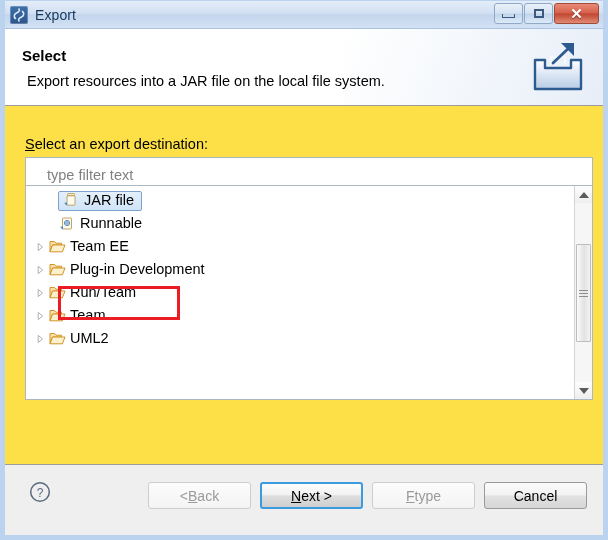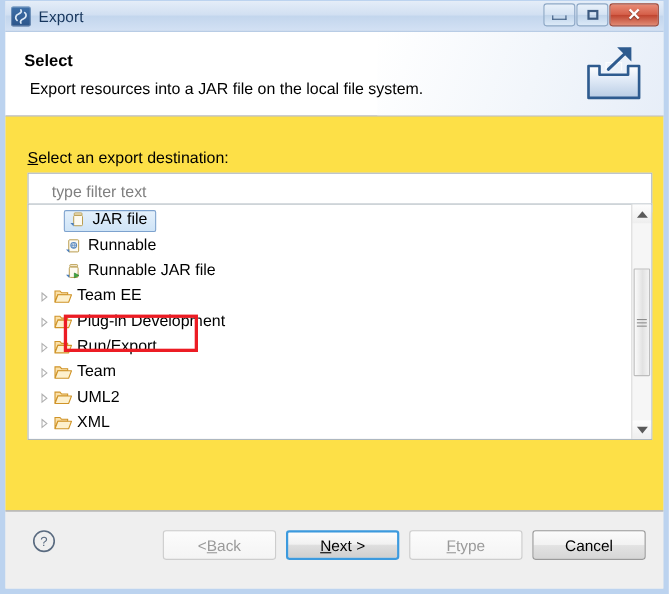--- a/index.html
+++ b/index.html
@@ -356,32 +356,20 @@
               <svg width="16" height="16" viewBox="0 0 16 16">
                 <rect x="3.5" y="2" width="9" height="11" rx="0.8" fill="#fdfaf0" stroke="#b99c4e" stroke-width="0.9"></rect>
                 <circle cx="8" cy="7" r="2.6" fill="none" stroke="#5a8ac0" stroke-width="1"></circle>
                 <path d="M5.4 7 h5.2 M8 4.4 c1.3 1.5 1.3 3.7 0 5.2 c-1.3 -1.5 -1.3 -3.7 0 -5.2" fill="none" stroke="#5a8ac0" stroke-width="0.7"></path>
                 <path d="M1 10.8 L4 10.8 L4 13.8 Z" fill="#4a7ebb"></path>
               </svg>
             </span>
             <span class="tlabel">Runnable</span>
           </div>
           <div class="tree-row">
-            <span class="indent"></span>
-            <span class="ticon">
-              <svg width="16" height="16" viewBox="0 0 16 16">
-                <rect x="4.5" y="1.6" width="7" height="2" rx="0.6" fill="#fbf4e0" stroke="#b99c4e" stroke-width="0.9"></rect>
-                <rect x="4" y="3.8" width="8" height="9.4" rx="1" fill="#fdfaf0" stroke="#b99c4e" stroke-width="0.9"></rect>
-                <path d="M1 10.8 L4 10.8 L4 13.8 Z" fill="#4a7ebb"></path>
-                <path d="M8.6 9.2 L12.8 11.4 L8.6 13.6 Z" fill="#3faa3f" stroke="#2a7a2a" stroke-width="0.6" stroke-linejoin="round"></path>
-              </svg>
-            </span>
-            <span class="tlabel">Runnable JAR file</span>
-          </div>
-          <div class="tree-row">
             <span class="twisty">
               <svg width="9" height="10" viewBox="0 0 9 10">
                 <path d="M2.2 1.4 L6.6 5 L2.2 8.6 Z" fill="#ffffff" stroke="#b0b0b0" stroke-width="1"></path>
               </svg>
             </span>
             <span class="ticon">
               <svg width="17" height="15" viewBox="0 0 17 15">
                 <path d="M1 12.5 L1 2.5 L5.5 2.5 L7 4.2 L12.5 4.2 L12.5 6 L3.6 6 L1 12.5 Z" fill="#fbe0a8" stroke="#d09428" stroke-width="1"></path>
                 <path d="M3.6 6 L16 6 L13.4 12.8 L1 12.8 Z" fill="#fdf0cd" stroke="#d09428" stroke-width="1" stroke-linejoin="round"></path>
               </svg>
@@ -407,21 +395,21 @@
               <svg width="9" height="10" viewBox="0 0 9 10">
                 <path d="M2.2 1.4 L6.6 5 L2.2 8.6 Z" fill="#ffffff" stroke="#b0b0b0" stroke-width="1"></path>
               </svg>
             </span>
             <span class="ticon">
               <svg width="17" height="15" viewBox="0 0 17 15">
                 <path d="M1 12.5 L1 2.5 L5.5 2.5 L7 4.2 L12.5 4.2 L12.5 6 L3.6 6 L1 12.5 Z" fill="#fbe0a8" stroke="#d09428" stroke-width="1"></path>
                 <path d="M3.6 6 L16 6 L13.4 12.8 L1 12.8 Z" fill="#fdf0cd" stroke="#d09428" stroke-width="1" stroke-linejoin="round"></path>
               </svg>
             </span>
-            <span class="tlabel">Run/Export</span>
+            <span class="tlabel">Run/Team</span>
           </div>
           <div class="tree-row">
             <span class="twisty">
               <svg width="9" height="10" viewBox="0 0 9 10">
                 <path d="M2.2 1.4 L6.6 5 L2.2 8.6 Z" fill="#ffffff" stroke="#b0b0b0" stroke-width="1"></path>
               </svg>
             </span>
             <span class="ticon">
               <svg width="17" height="15" viewBox="0 0 17 15">
                 <path d="M1 12.5 L1 2.5 L5.5 2.5 L7 4.2 L12.5 4.2 L12.5 6 L3.6 6 L1 12.5 Z" fill="#fbe0a8" stroke="#d09428" stroke-width="1"></path>
@@ -436,34 +424,20 @@
                 <path d="M2.2 1.4 L6.6 5 L2.2 8.6 Z" fill="#ffffff" stroke="#b0b0b0" stroke-width="1"></path>
               </svg>
             </span>
             <span class="ticon">
               <svg width="17" height="15" viewBox="0 0 17 15">
                 <path d="M1 12.5 L1 2.5 L5.5 2.5 L7 4.2 L12.5 4.2 L12.5 6 L3.6 6 L1 12.5 Z" fill="#fbe0a8" stroke="#d09428" stroke-width="1"></path>
                 <path d="M3.6 6 L16 6 L13.4 12.8 L1 12.8 Z" fill="#fdf0cd" stroke="#d09428" stroke-width="1" stroke-linejoin="round"></path>
               </svg>
             </span>
             <span class="tlabel">UML2</span>
-          </div>
-          <div class="tree-row">
-            <span class="twisty">
-              <svg width="9" height="10" viewBox="0 0 9 10">
-                <path d="M2.2 1.4 L6.6 5 L2.2 8.6 Z" fill="#ffffff" stroke="#b0b0b0" stroke-width="1"></path>
-              </svg>
-            </span>
-            <span class="ticon">
-              <svg width="17" height="15" viewBox="0 0 17 15">
-                <path d="M1 12.5 L1 2.5 L5.5 2.5 L7 4.2 L12.5 4.2 L12.5 6 L3.6 6 L1 12.5 Z" fill="#fbe0a8" stroke="#d09428" stroke-width="1"></path>
-                <path d="M3.6 6 L16 6 L13.4 12.8 L1 12.8 Z" fill="#fdf0cd" stroke="#d09428" stroke-width="1" stroke-linejoin="round"></path>
-              </svg>
-            </span>
-            <span class="tlabel">XML</span>
           </div>
         </div>
       <div id="tree-scrollbar">
         <div class="sb-arrow up">
           <span class="tri"></span>
         </div>
         <div id="sb-track">
           <div id="sb-thumb">
             <span class="grip">
                 <div></div>

